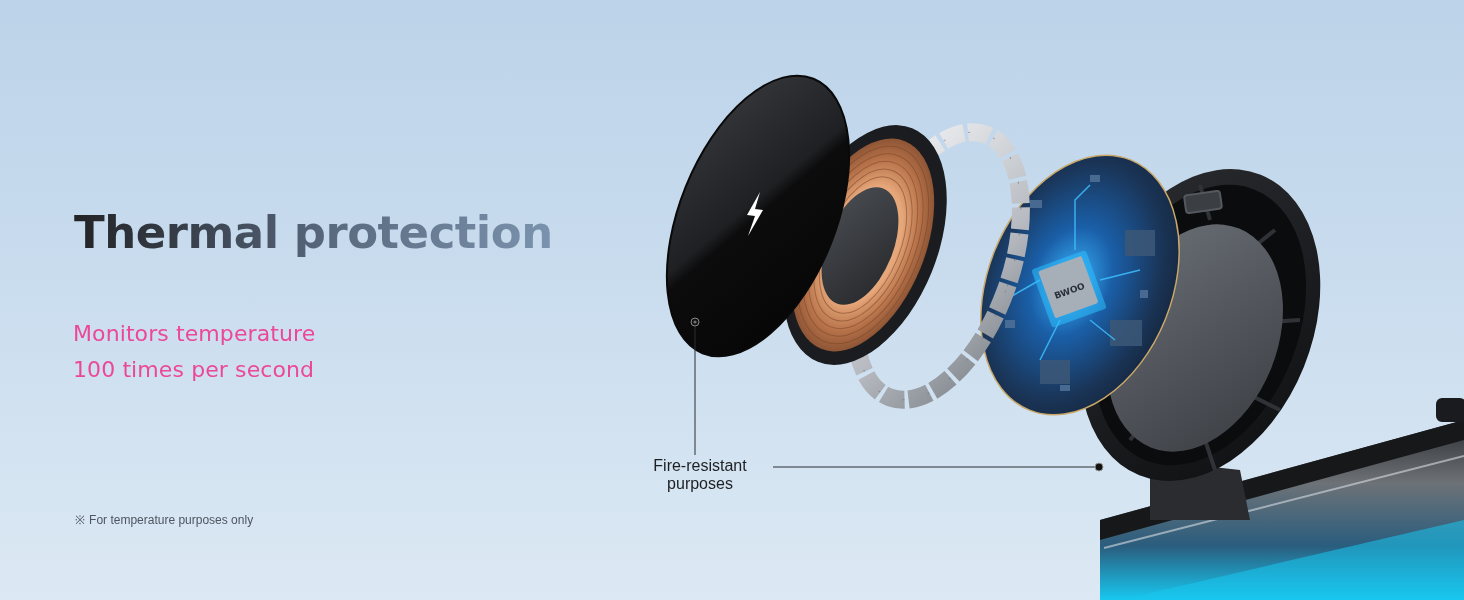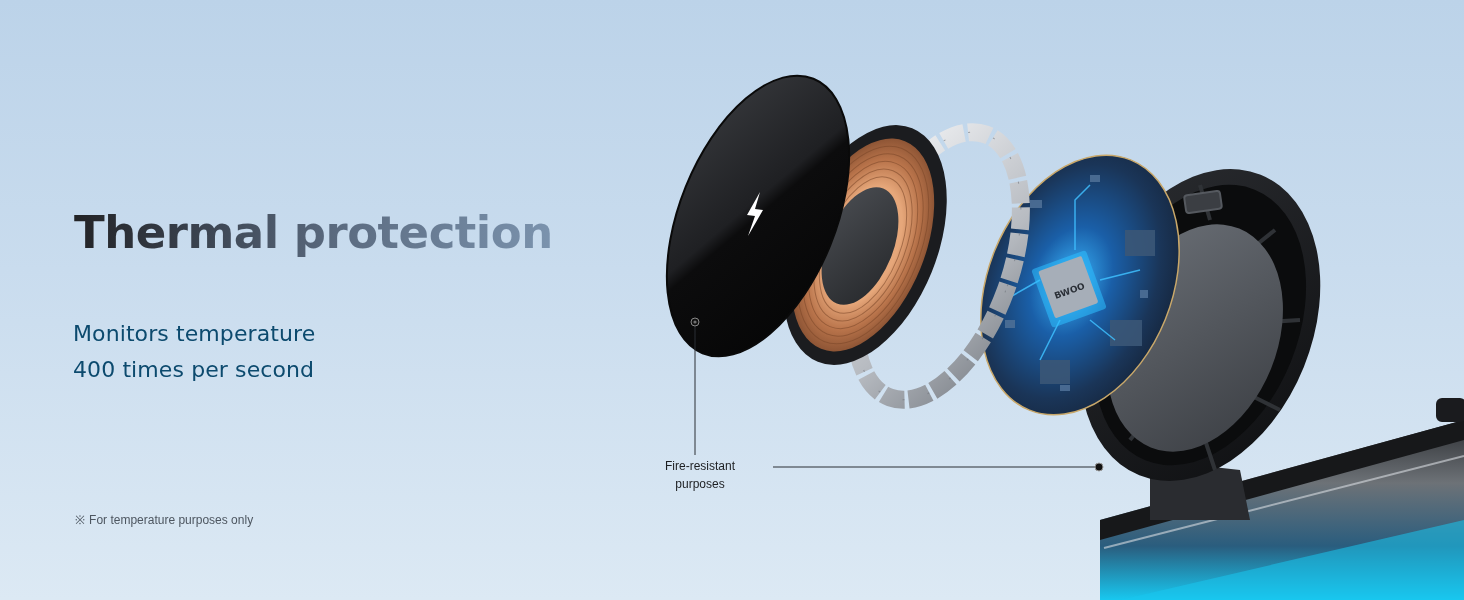--- a/index.html
+++ b/index.html
@@ -16,53 +16,53 @@
       font-family: "DejaVu Sans", sans-serif;
       font-weight: bold; font-size: 45px; letter-spacing: -0.5px;
       white-space: nowrap;
       background: linear-gradient(90deg, #222326 0%, #3c4552 28%, #5b6b80 55%, #7b93ae 100%);
       -webkit-background-clip: text; background-clip: text;
       color: transparent;
     }
     .subtitle {
       position: absolute; left: 73px; top: 316px;
       font-family: "DejaVu Sans", sans-serif;
-      font-size: 22px; line-height: 36px; color: #0c4a6e;
+      font-size: 22px; line-height: 36px; color: #ec4899;
       letter-spacing: 0.1px;
     }
     .subtitle span { display: block; white-space: nowrap; }
     .footnote {
       position: absolute; left: 75px; top: 511px;
       font-family: "Liberation Sans", sans-serif;
       font-size: 12px; color: #4d5660; white-space: nowrap;
     }
     .footnote .mark { margin-right: 4px; }
 
     .callout-label {
       position: absolute; left: 640px; top: 457px; width: 120px;
       text-align: center;
       font-family: "Liberation Sans", sans-serif;
-      font-size: 12px; line-height: 18px; color: #1d1f22;
+      font-size: 16px; line-height: 18px; color: #1d1f22;
     }
     .callout-label span { display: block; }
 
     .product { position: absolute; left: 0; top: 0; width: 1464px; height: 600px; pointer-events: none; }
     .product svg { width: 100%; height: 100%; }
     .product [data-interactable] { pointer-events: auto; }
   </style>
 </head>
 <body>
 
 <div class="banner" data-interactable="false">
 
   <h1 class="title" data-interactable="false">Thermal protection</h1>
 
   <div class="subtitle" data-interactable="false">
     <span data-interactable="false">Monitors temperature</span>
-    <span data-interactable="false">400 times per second</span>
+    <span data-interactable="false">100 times per second</span>
   </div>
 
   <div class="footnote" data-interactable="false">
     <span class="mark" data-interactable="false">※</span><span data-interactable="false">For temperature purposes only</span>
   </div>
 
   <div class="callout-label" data-interactable="false">
     <span data-interactable="false">Fire-resistant</span>
     <span data-interactable="false">purposes</span>
   </div>

